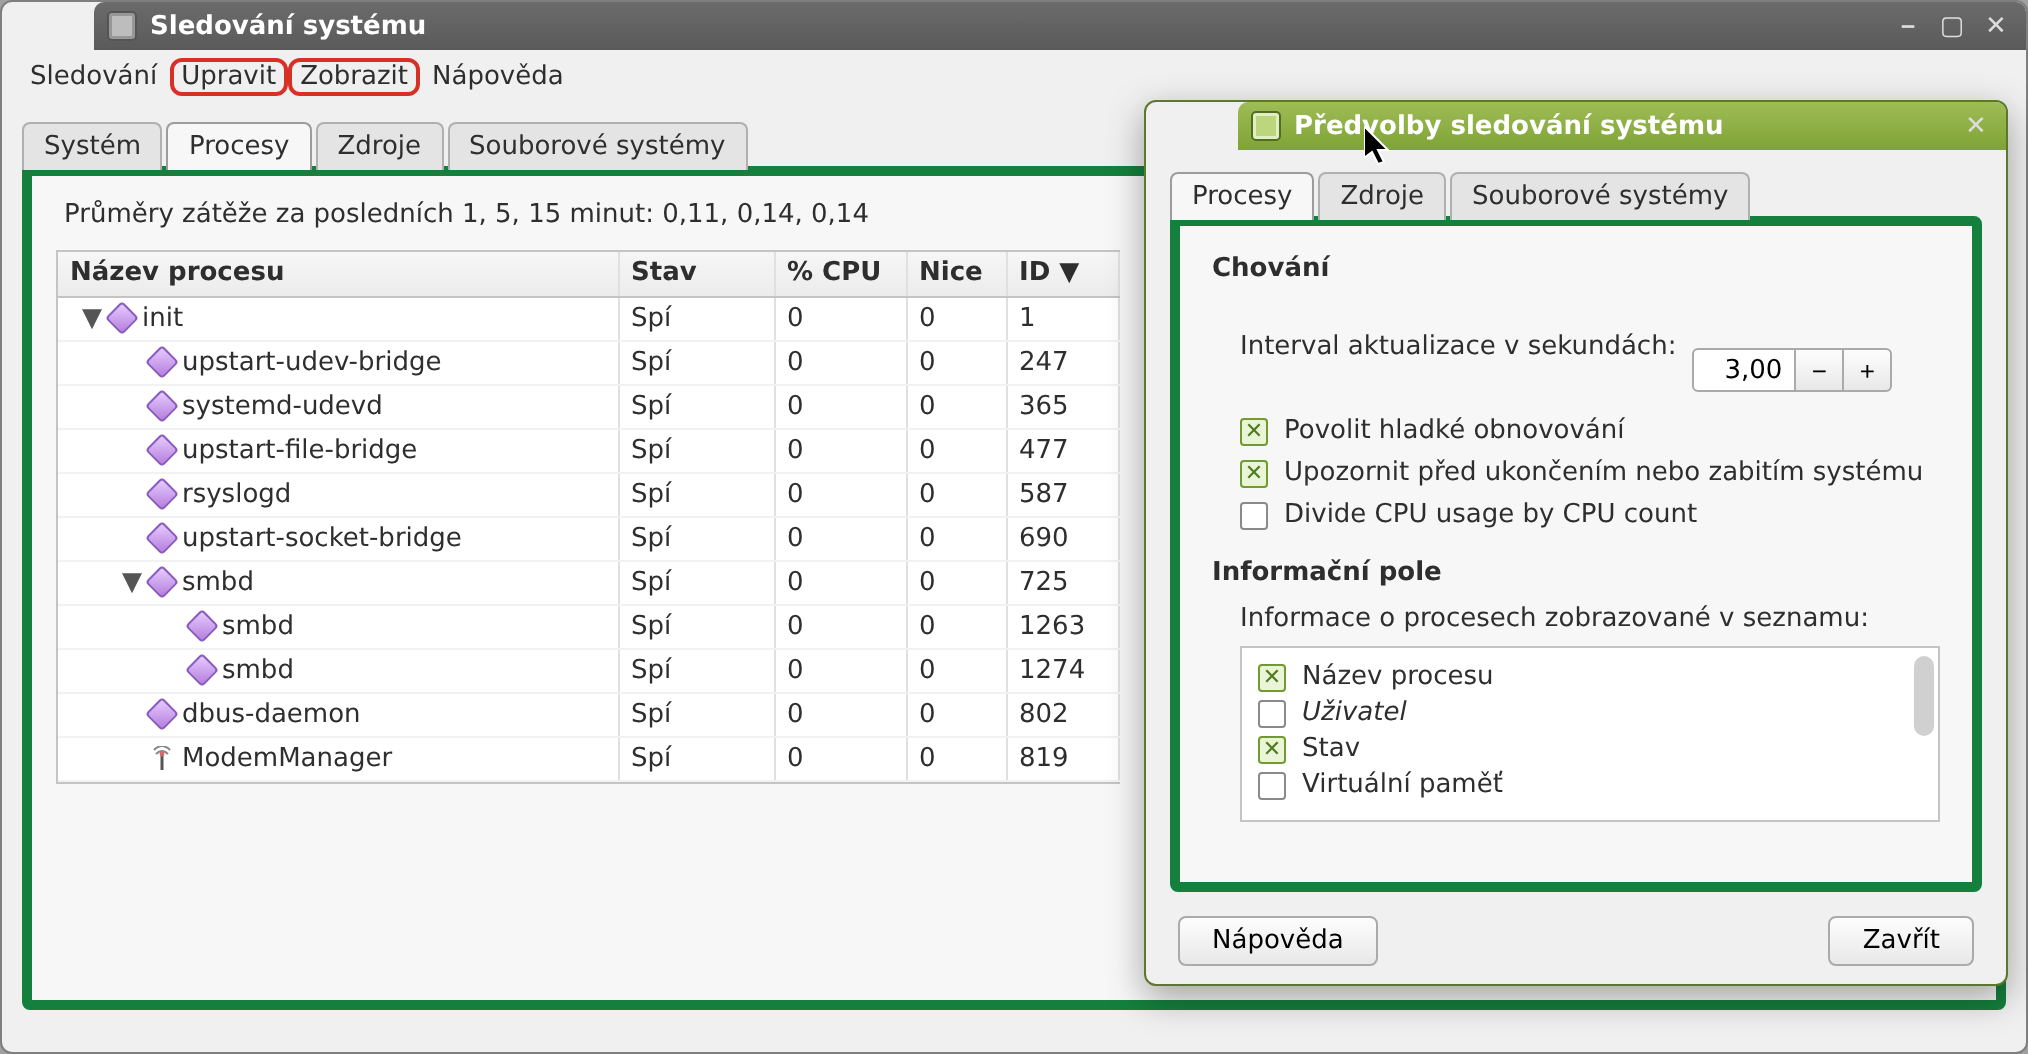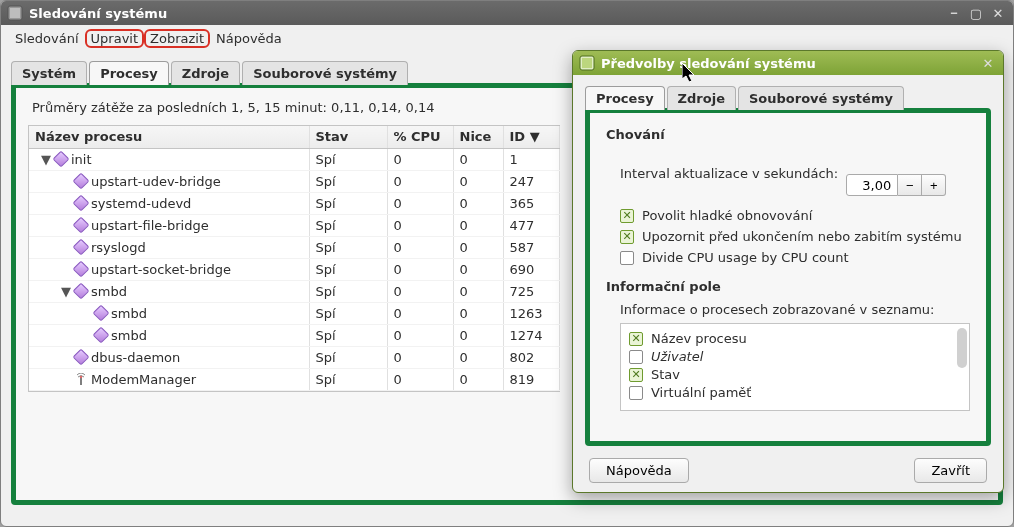--- a/index.html
+++ b/index.html
@@ -25,39 +25,40 @@
   .titlebar {
     height: 24px;
     background: linear-gradient(#6b6b6b,#5a5a5a);
     border-radius: 5px 5px 0 0;
     display: flex;
     align-items: center;
     padding: 0 6px;
     color: #fff;
     font-weight: bold;
     font-size: 13px;
+    margin-left: 46px;
   }
   .titlebar .ico { width:16px; height:16px; margin-right:6px; display:inline-block; }
   .titlebar .spacer { flex:1; }
   .win-btn { width:18px; height:16px; margin-left:4px; display:flex; align-items:center; justify-content:center; color:#ddd; cursor:pointer; }
   .menubar {
     padding: 4px 8px;
     display:flex; gap:0px;
     background:#f0f0f0;
   }
   .menubar span { padding:2px 6px; cursor:pointer; }
   .highlight { border:2px solid #d93025; border-radius:6px; padding:0px 4px !important; }
   .content {
     padding: 8px 10px 10px 10px;
   }
   .tabbar { display:flex; gap:2px; margin-bottom:-1px; }
   .tab {
     border:1px solid #b0b0b0; border-bottom:none;
     background:#e4e4e4; padding:4px 10px; border-radius:4px 4px 0 0;
-    cursor:pointer; position:relative; top:1px;font-weight:bold;
+    cursor:pointer; position:relative; top:1px;
   }
   .tab.active { background:#f7f7f7; border-color:#9c9c9c; z-index:2;}
   .tabpanel {
     border:5px solid #15803d; background:#f7f7f7; border-radius:0 4px 4px 4px;
     padding:12px 12px; height:422px;
   }
   .loadavg { margin:0 0 10px 4px; }
   .table-wrap { border:1px solid #c4c4c4; background:#fff; width:532px;}
   table { border-collapse:collapse; width:100%; table-layout:fixed;}
   th, td { border-right:1px solid #e0e0e0; padding:3px 6px; font-size:13px; }

